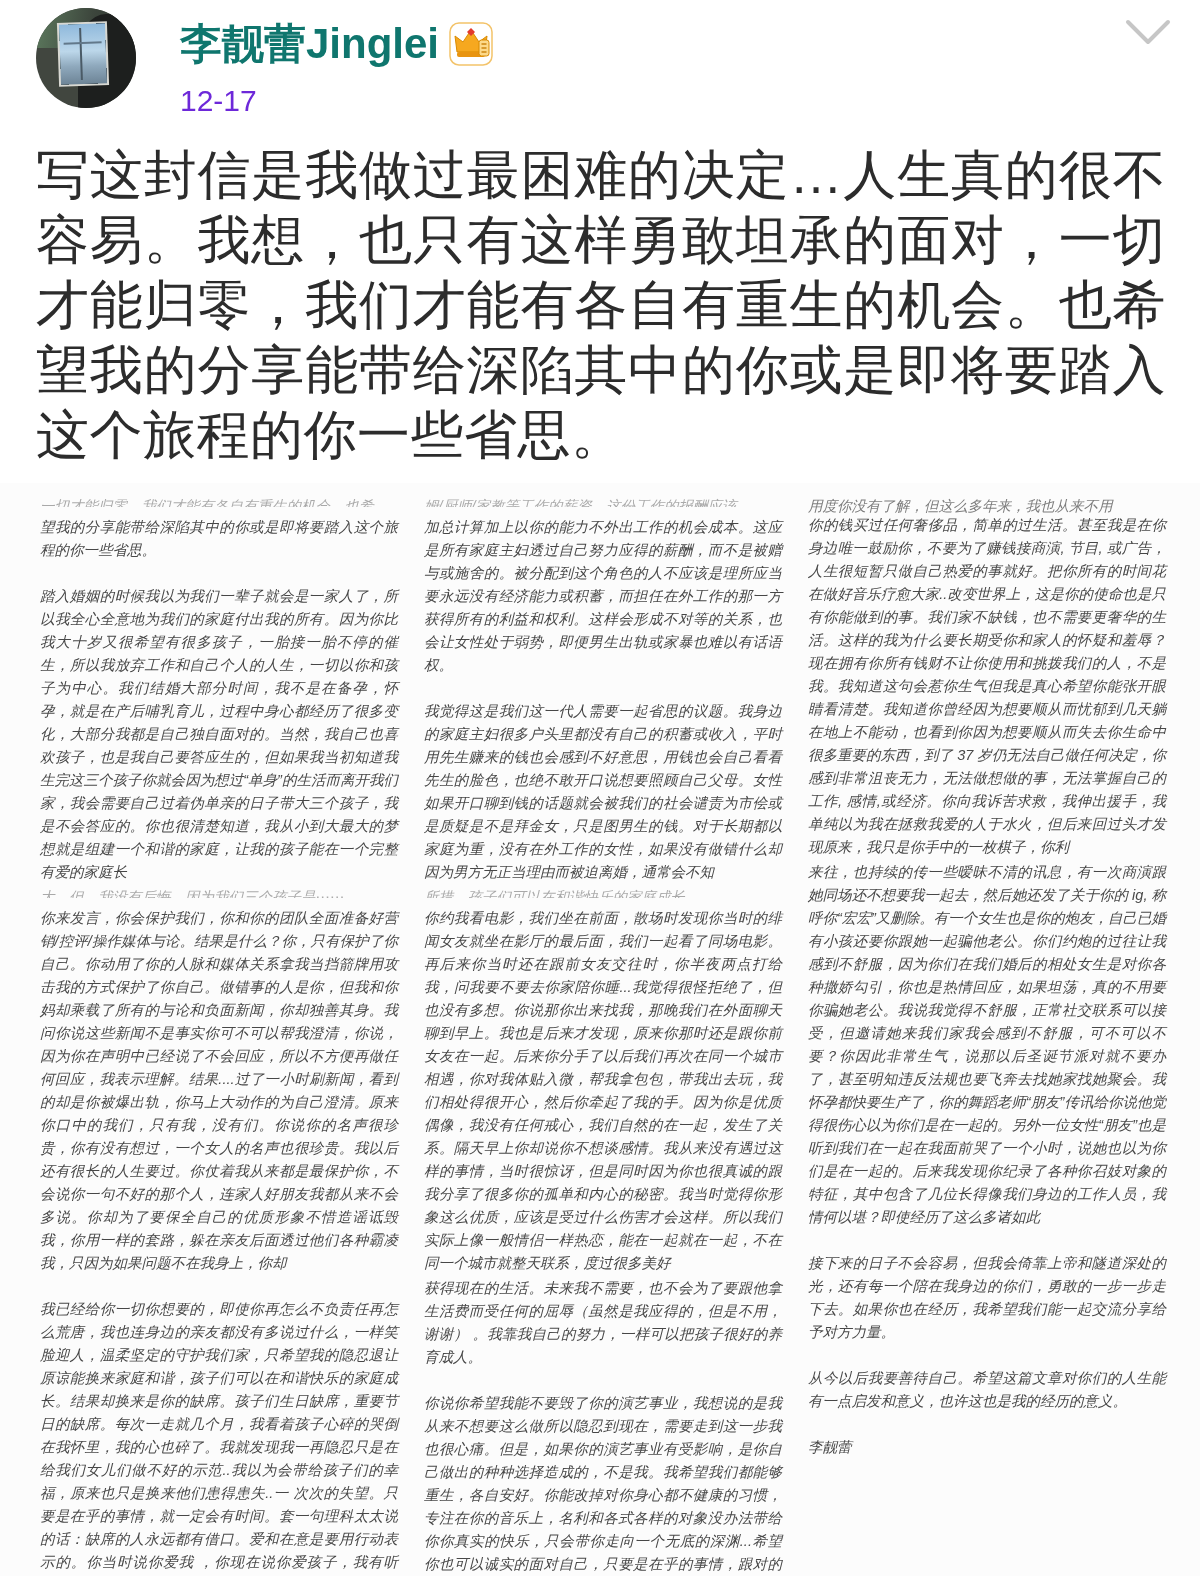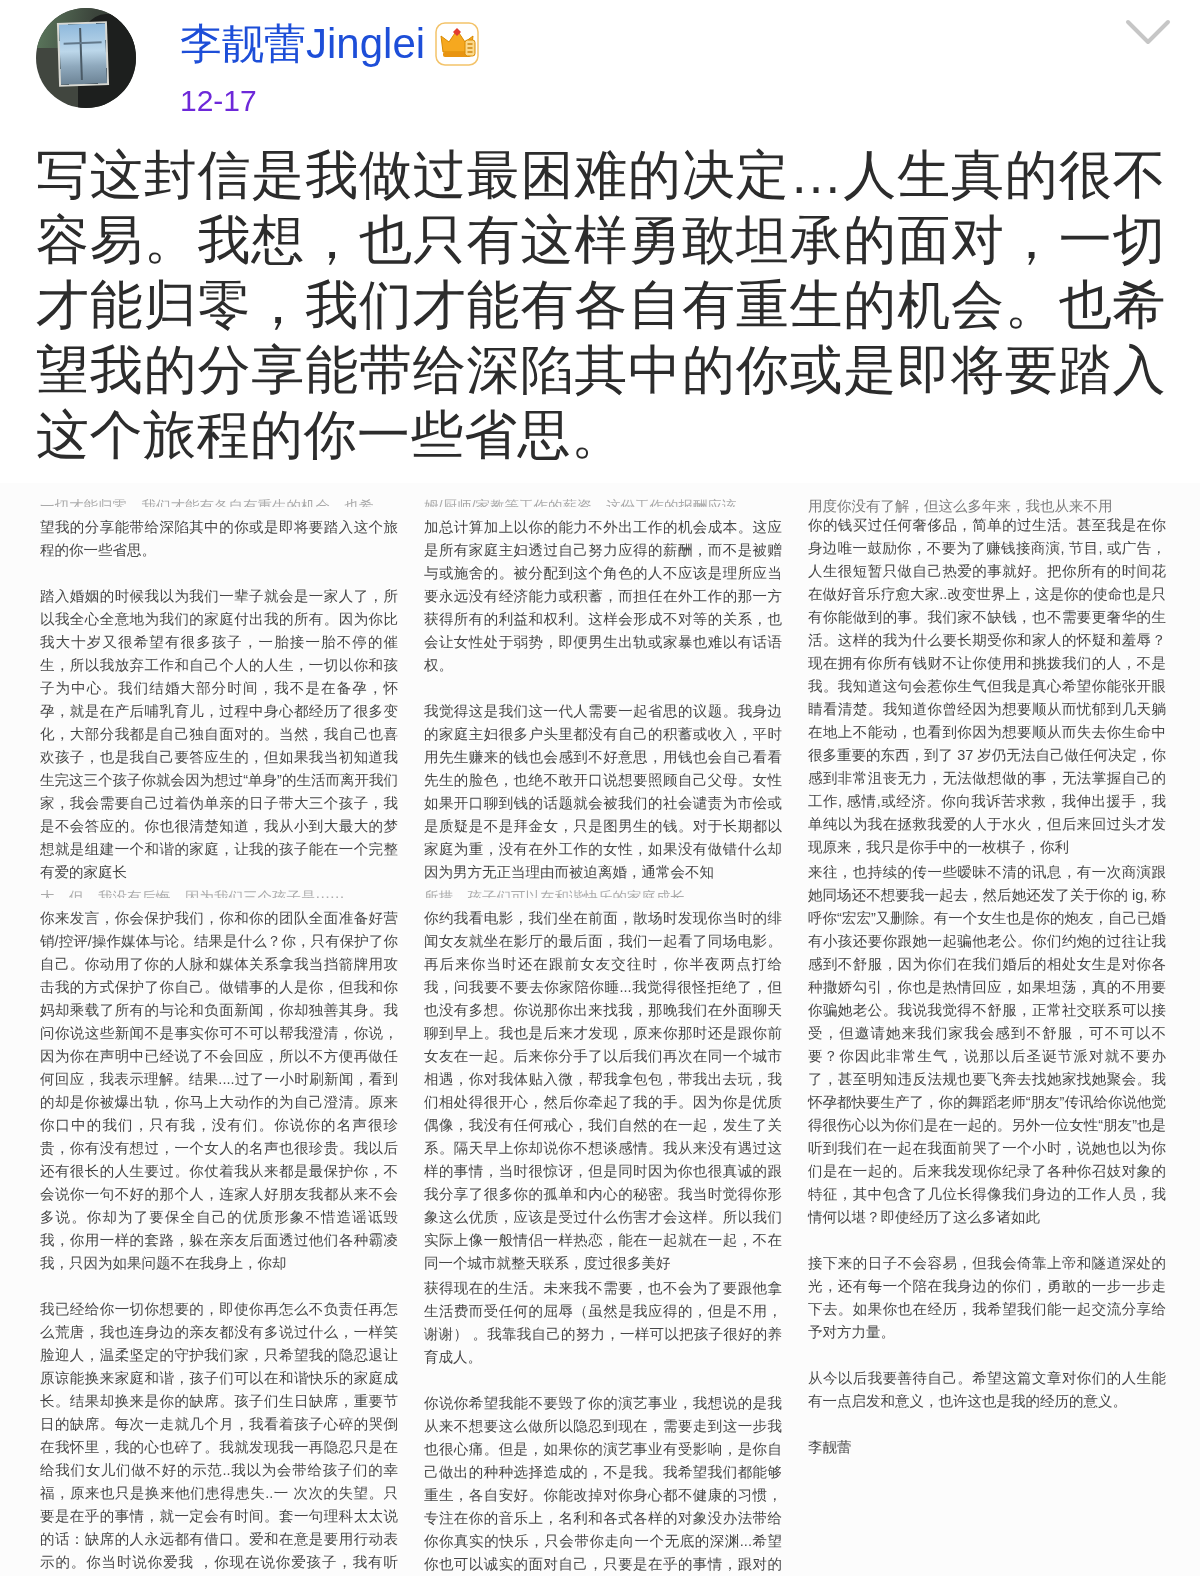--- a/index.html
+++ b/index.html
@@ -18,38 +18,38 @@
   .avatar .figure{position:absolute;right:-12px;top:6px;width:70px;height:96px;border-radius:40% 40% 0 0;background:#1d1f1e;}
   .avatar .canvas{
     position:absolute;left:24px;top:16px;width:46px;height:60px;transform:rotate(-2deg);
     background:linear-gradient(#8fb9dc 0%,#bcd7ea 45%,#8fa9bd 70%,#6d8496 100%);
     box-shadow:0 0 0 2px #d8d8d2;
   }
   .avatar .canvas:before{content:"";position:absolute;left:20px;top:4px;width:2px;height:52px;background:#4a5a66;}
   .avatar .canvas:after{content:"";position:absolute;left:4px;top:18px;width:38px;height:2px;background:#62788a;}
   .head-text{margin-left:144px;padding-top:8px;}
   .username-row{display:flex;align-items:center;gap:10px;}
-  .username{color:#1d4ed8;font-size:42px;font-weight:400;line-height:52px;cursor:pointer;text-align:center;}
+  .username{color:#0f766e;font-size:42px;font-weight:700;line-height:52px;cursor:pointer;text-align:center;}
   .badge{width:44px;height:44px;display:inline-block;}
   .date{color:#6d28d9;font-size:30px;margin-top:14px;}
   .chevron{position:absolute;right:28px;top:16px;width:48px;height:34px;cursor:pointer;}
   
   .post-text{
     margin:14px 36px 0 36px;width:1130px;
     color:#2c2c2c;font-size:53px;line-height:65px;font-weight:500;
     letter-spacing:.5px;text-align:justify;
   }
   
   .letter{
     margin-top:16px;height:1160px;overflow:hidden;background:#fcfcfc;
     padding:12px 34px 0 40px;box-sizing:border-box;cursor:pointer;
   }
   .cols{display:flex;gap:26px;}
   .col{flex:0 0 358px;width:358px;color:#474747;font-size:14.5px;line-height:23px;text-align:justify;}
-  .col p{margin:0 0 23px 0;}
+  .col p{margin:0 0 23px 0;font-style:italic;}
   .col p.pt{margin-bottom:2px;}
   .col p.cut{height:12px;overflow:hidden;opacity:.45;filter:blur(.4px);margin-bottom:9px;}
   .col p.cut2{height:19px;overflow:hidden;opacity:.7;filter:blur(.3px);margin-bottom:0;}
   .col p.sig{margin-top:0;}
 </style>
 </head>
 <body>
 
 <div class="header">
   <div class="avatar">

